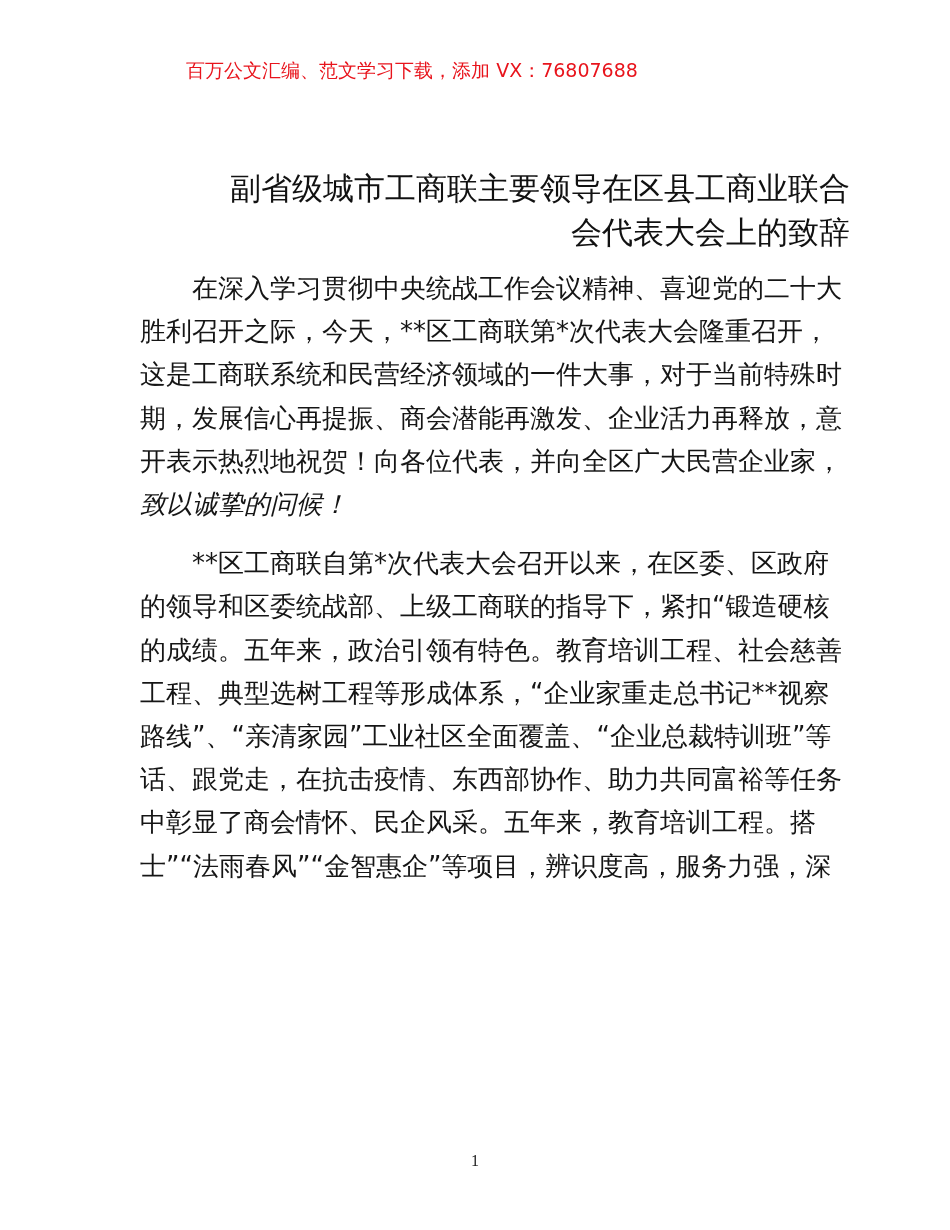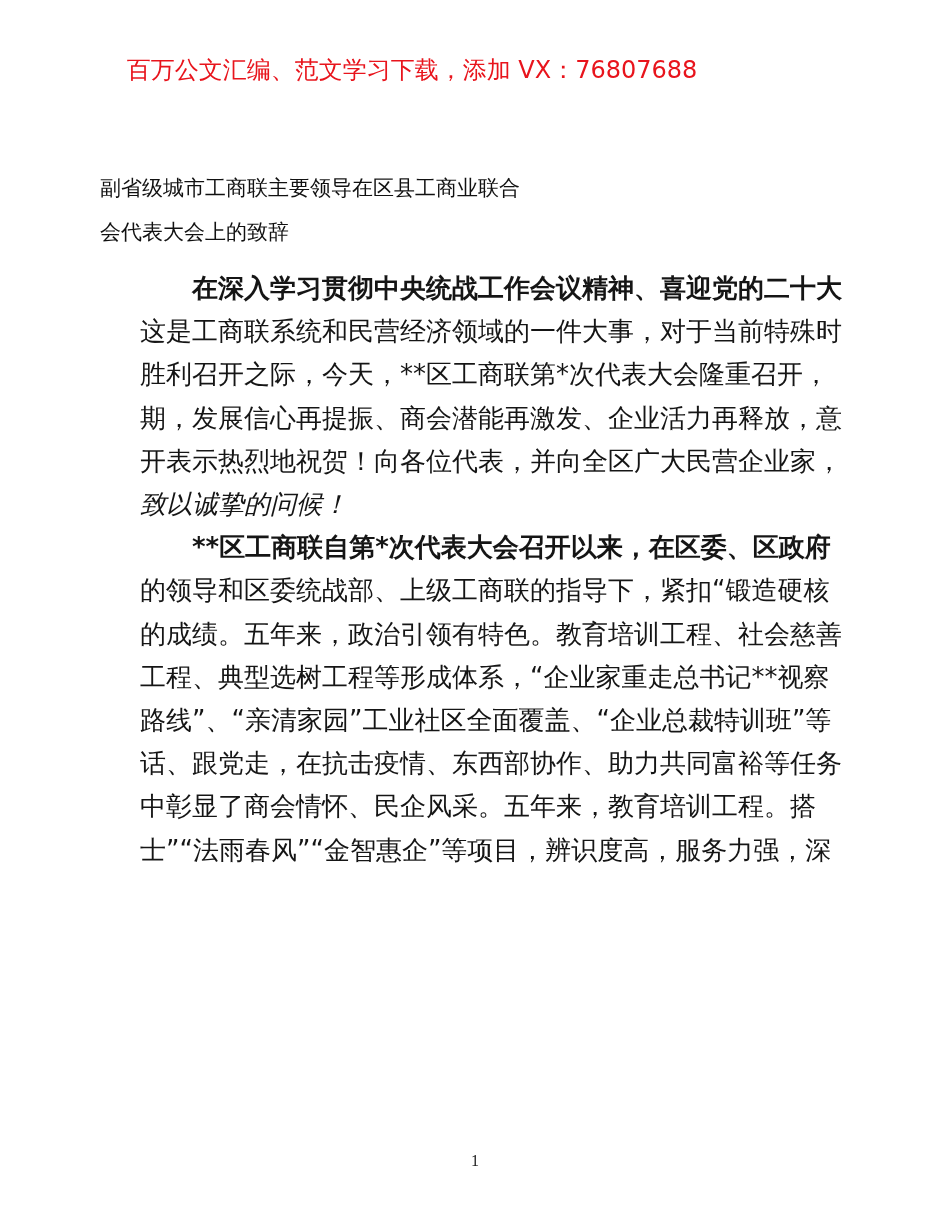--- a/index.html
+++ b/index.html
@@ -14,32 +14,32 @@
       overflow: hidden;
       font-family: "DejaVu Sans", "Liberation Sans", sans-serif;
       color: #111111;
     }
     .header-banner {
       position: absolute;
       top: 55px;
       left: 0;
       width: 824px;
       text-align: center;
-      font-size: 24px;
+      font-size: 19px;
       line-height: 30px;
       color: #e8141c;
       letter-spacing: 0px;
     }
     .doc-title {
       position: absolute;
       top: 166px;
       left: 100px;
       width: 750px;
-      text-align: left;
-      font-size: 21px;
+      text-align: right;
+      font-size: 31px;
       line-height: 44px;
       color: #111111;
       margin: 0;
       font-weight: normal;
     }
     .doc-title span {
       display: block;
       white-space: nowrap;
     }
     .body-text {
@@ -63,24 +63,23 @@
       text-align: justify;
       text-align-last: justify;
       overflow: visible;
     }
     .para .line.last {
       text-align-last: left;
       font-style: italic;
     }
     .para .line.indent {
       padding-left: 52px;
-      font-weight: bold;
     }
     .para.gap {
-      margin-top: 0px;
+      margin-top: 16px;
     }
     .page-number {
       position: absolute;
       top: 1152px;
       left: 0;
       width: 950px;
       text-align: center;
       font-family: "Liberation Serif", "DejaVu Serif", serif;
       font-size: 16px;
       color: #222222;
@@ -92,22 +91,22 @@
 <div class="header-banner">百万公文汇编、范文学习下载，添加 VX：76807688</div>
 
 <h1 class="doc-title">
   <span>副省级城市工商联主要领导在区县工商业联合</span>
   <span>会代表大会上的致辞</span>
 </h1>
 
 <div class="body-text">
   <p class="para">
     <span class="line indent">在深入学习贯彻中央统战工作会议精神、喜迎党的二十大</span>
+    <span class="line">胜利召开之际，今天，**区工商联第*次代表大会隆重召开，</span>
     <span class="line">这是工商联系统和民营经济领域的一件大事，对于当前特殊时</span>
-    <span class="line">胜利召开之际，今天，**区工商联第*次代表大会隆重召开，</span>
     <span class="line">期，发展信心再提振、商会潜能再激发、企业活力再释放，意</span>
     <span class="line">开表示热烈地祝贺！向各位代表，并向全区广大民营企业家，</span>
     <span class="line last">致以诚挚的问候！</span>
   </p>
   <p class="para gap">
     <span class="line indent">**区工商联自第*次代表大会召开以来，在区委、区政府</span>
     <span class="line">的领导和区委统战部、上级工商联的指导下，紧扣“锻造硬核</span>
     <span class="line">的成绩。五年来，政治引领有特色。教育培训工程、社会慈善</span>
     <span class="line">工程、典型选树工程等形成体系，“企业家重走总书记**视察</span>
     <span class="line">路线”、“亲清家园”工业社区全面覆盖、“企业总裁特训班”等</span>

